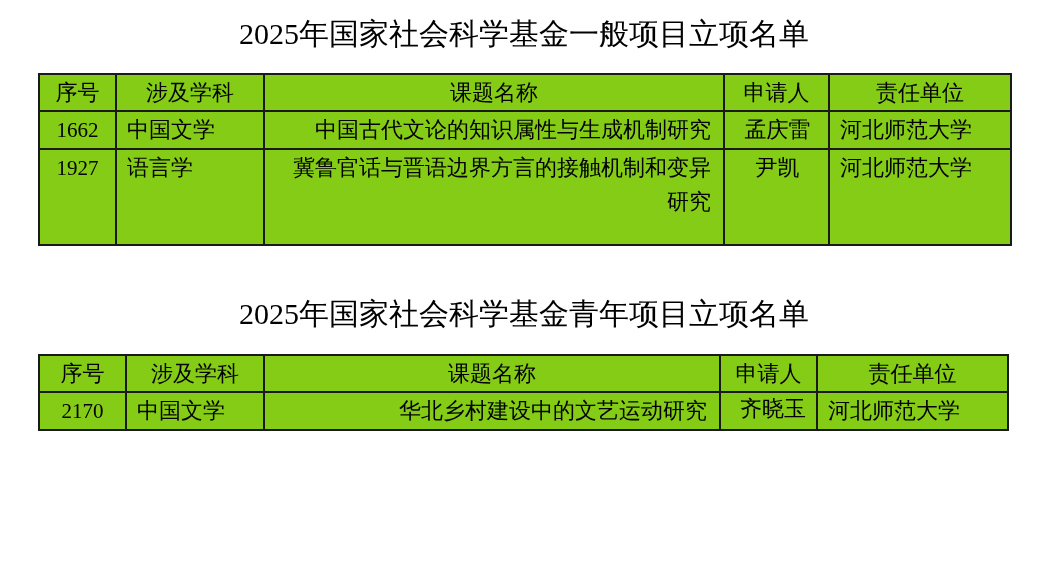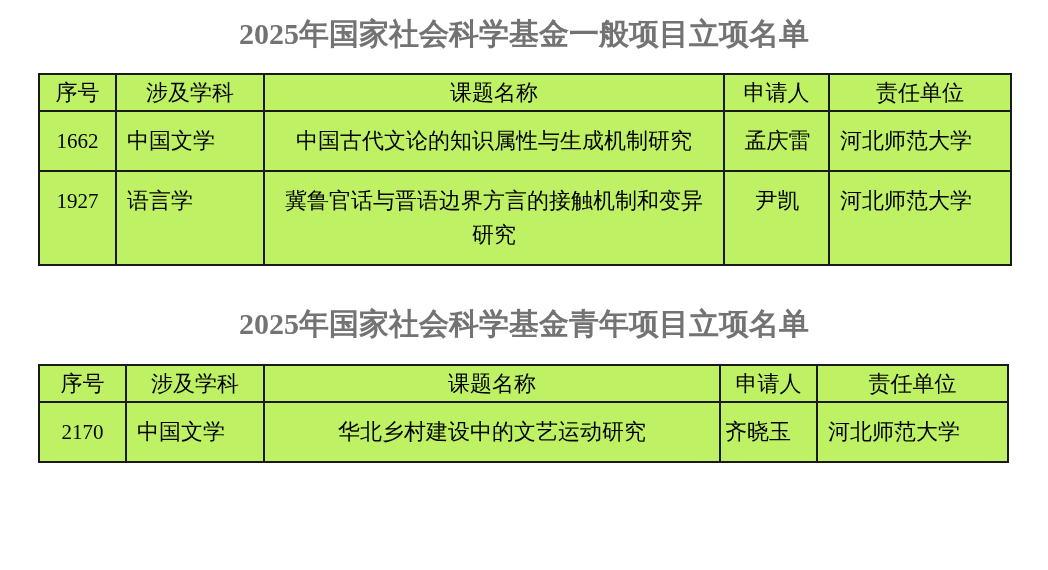--- a/index.html
+++ b/index.html
@@ -7,57 +7,57 @@
   body {
     width: 1048px;
     height: 570px;
     color: #000000;
     font-family: "Liberation Serif", "DejaVu Serif", serif;
     overflow: hidden;
   }
   .doc { padding-top: 16px; }
   .section-title {
     text-align: center;
-    font-weight: bold;
+    font-weight: normal;
     font-size: 30px;
     line-height: 36px;
-    color: #737373;
+    color: #000000;
   }
-  .title-2 { margin-top: 40px; }
+  .title-2 { margin-top: 50px; }
   table {
     border-collapse: collapse;
     table-layout: fixed;
     margin-left: 38px;
-    background: #bef264;
+    background: #84cc16;
   }
   .table-1 { margin-top: 21px; width: 972px; }
   .table-2 { margin-top: 22px; width: 969px; }
   th, td {
     border: 2px solid #1a1a1a;
     font-size: 22px;
     line-height: 34px;
     font-weight: normal;
     overflow: hidden;
   }
   th {
     height: 37px;
     text-align: center;
     vertical-align: middle;
     padding: 0 4px;
   }
-  td { vertical-align: top; padding: 12px 10px; }
+  td { vertical-align: top; padding: 1px 10px; }
   td.c-serial { text-align: center; font-size: 21px; }
   td.c-subject { }
-  td.c-title { text-align: center; padding-left: 12px; padding-right: 12px; }
+  td.c-title { text-align: right; padding-left: 12px; padding-right: 12px; }
   td.c-applicant { text-align: center; padding-left: 12px; }
-  td.c-applicant.centered { text-align: left; padding-left: 4px; }
+  td.c-applicant.centered { text-align: right; padding-left: 4px; font-family: Liberation Mono, monospace; }
   td.c-unit { text-align: left; }
   tr.h38 { height: 38px; }
   tr.h68 { height: 68px; }
-  tr.h78 { height: 78px; }
+  tr.h78 { height: 96px; }
 </style>
 </head>
 <body>
 
 <div class="doc">
 
   <div class="section-title title-1">2025年国家社会科学基金一般项目立项名单</div>
 
   <table class="table-1">
     <colgroup>

